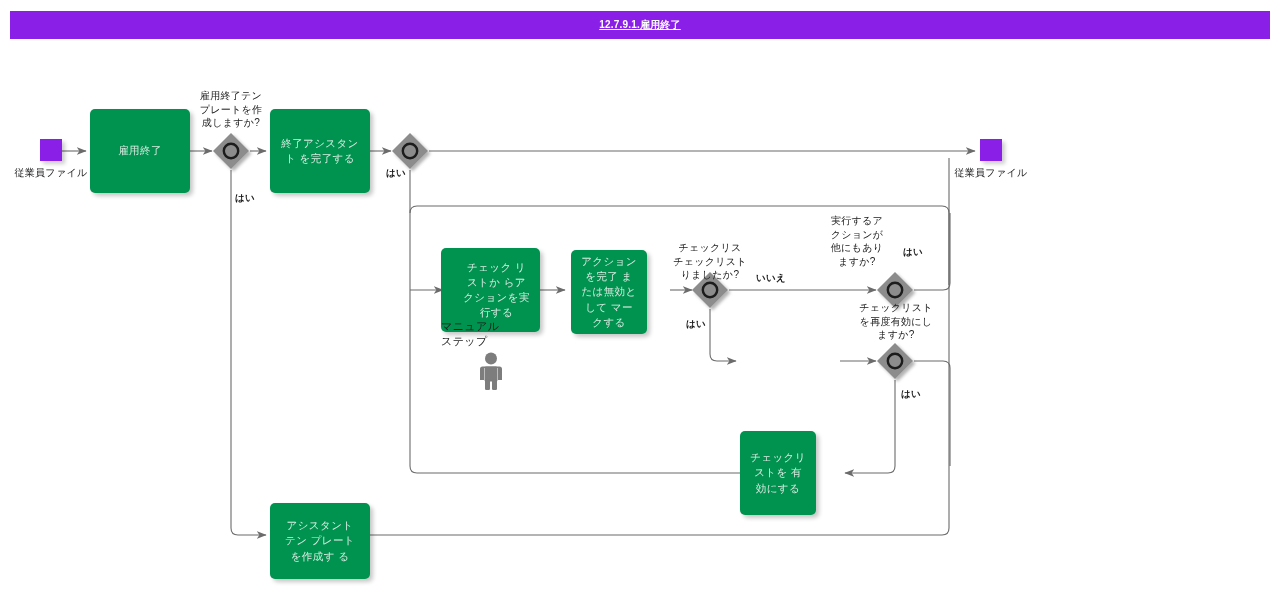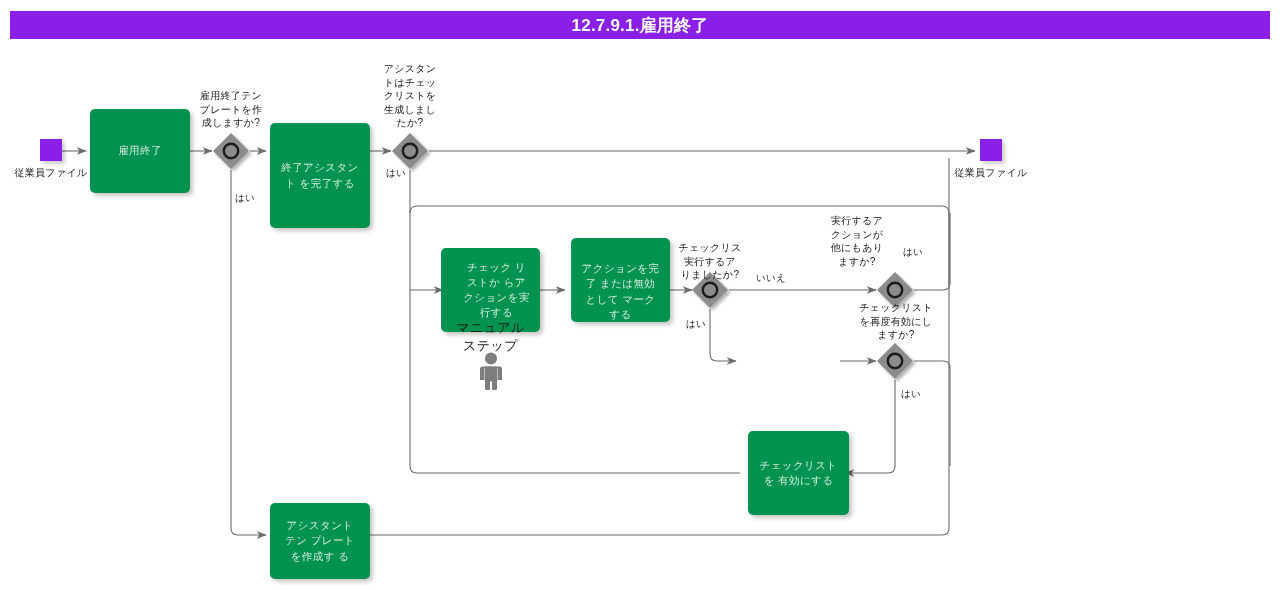--- a/index.html
+++ b/index.html
@@ -12,22 +12,23 @@
   #root { position:relative; width:1280px; height:590px; }
 
   
   .titlebar {
     position:absolute; left:10px; top:11px;
     width:1260px; height:28px;
     background:#8A1FE8;
     display:flex; align-items:center; justify-content:center;
   }
   .titlebar .t {
-    color:#ffffff; font-size:17px; font-weight:bold;
+    color:#ffffff; font-size:10px; font-weight:bold;
     letter-spacing:.2px;
+    text-decoration:underline;
   }
 
   
   svg.canvas { position:absolute; left:0; top:0; width:1280px; height:590px; }
 
   
   .box {
     position:absolute;
     background:#00924F;
     border-radius:5px;
@@ -61,28 +62,28 @@
     letter-spacing:.3px;
     text-align:center;
     white-space:pre-line;
   }
   .flow-lbl {
     position:absolute;
     color:#1a1a1a;
     font-size:9.5px;
     letter-spacing:.3px;
     white-space:nowrap;
+    font-weight:bold;
   }
   .sub-lbl {
     position:absolute;
     color:#1a1a1a;
-    font-size:13px;
+    font-size:11px;
     line-height:1.4;
     letter-spacing:.4px;
-    text-align:center;
     white-space:pre-line;
   }
 </style>
 </head>
 <body>
 
 <div id="root">
 
   <div class="titlebar">
     <div class="t">12.7.9.1.雇用終了</div>
@@ -174,61 +175,56 @@
   <div class="dataobj" style="left:40px; top:139px;"></div>
   <div class="lbl" style="left:2px; top:166px; width:98px;">従業員ファイル</div>
 
   <div class="dataobj" style="left:980px; top:139px;"></div>
   <div class="lbl" style="left:942px; top:166px; width:98px;">従業員ファイル</div>
 
   <div class="box" style="left:90px; top:109px; width:100px; height:84px;">
     <span>雇用終了</span>
   </div>
 
-  <div class="box" style="left:270px; top:109px; width:100px; height:105px;margin-top:14px;">
+  <div class="box" style="left:270px; top:109px; width:100px; height:84px;">
     <span>終了アシスタント
 を完了する</span>
   </div>
 
   <div class="box" style="left:441px; top:248px; width:99px; height:84px;padding-left:12px;">
     <span>チェック リストか
 らアクションを実
 行する</span>
   </div>
   <div class="sub-lbl" style="left:441px; top:319px; width:99px;">マニュアル
 ステップ</div>
 
-  <div class="box" style="left:571px; top:238px; width:99px; height:84px;align-items:flex-end;">
+  <div class="box" style="left:571px; top:250px; width:76px; height:84px;">
     <span>アクションを完了
 または無効として
 マークする</span>
   </div>
 
 
-  <div class="box" style="left:740px; top:431px; width:101px; height:84px;margin-left:8px;">
+  <div class="box" style="left:740px; top:431px; width:76px; height:84px;">
     <span>チェックリストを
 有効にする</span>
   </div>
 
   <div class="box" style="left:270px; top:503px; width:100px; height:76px;">
     <span>アシスタント テン
 プレートを作成す
 る</span>
   </div>
 
   <div class="lbl" style="left:182px; top:89px; width:98px;">雇用終了テン
 プレートを作
 成しますか?</div>
-  <div class="lbl" style="left:375px; top:62px; width:70px;">アシスタン
-トはチェッ
-クリストを
-生成しまし
-たか?</div>
   <div class="lbl" style="left:665px; top:241px; width:90px;">チェックリス
-実行するア
+チェックリスト
 りましたか?</div>
   <div class="lbl" style="left:818px; top:214px; width:78px;">実行するア
 クションが
 他にもあり
 ますか?</div>
   <div class="lbl" style="left:850px; top:301px; width:92px;">チェックリスト
 を再度有効にし
 ますか?</div>
 
   <div class="flow-lbl" style="left:235px; top:192px;">はい</div>

